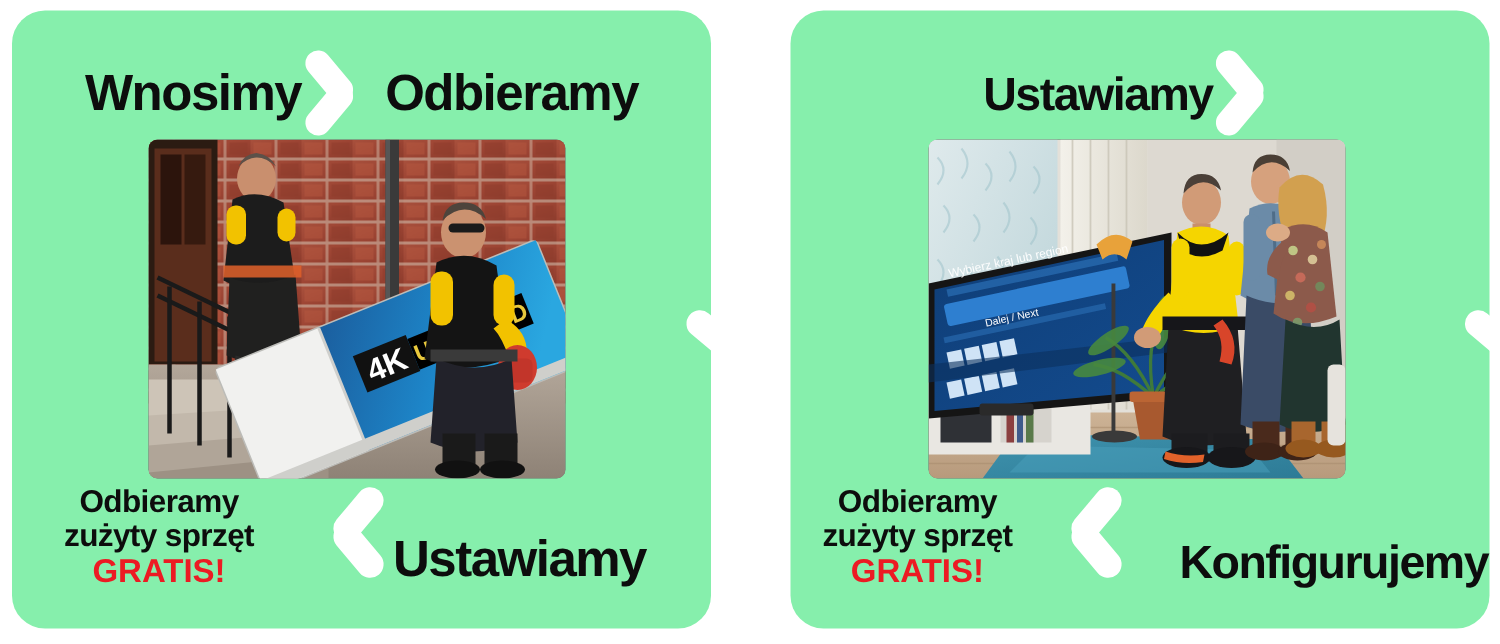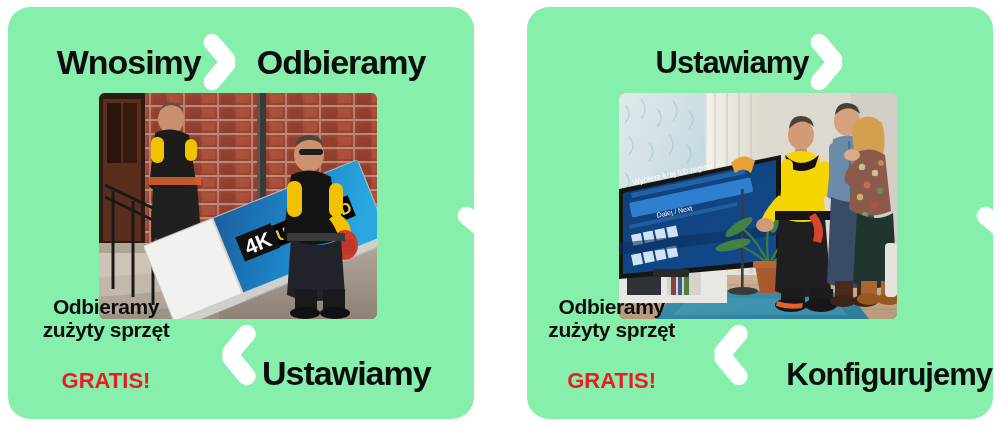--- a/index.html
+++ b/index.html
@@ -106,21 +106,21 @@
     width:190px;
     text-align:center;
     color:#0d0d0d;
     font-weight:bold;
     line-height:1.08;
     font-size:21px;
     letter-spacing:-0.4px;
     padding-left:6px;
     box-sizing:border-box;
   }
-  .recycle .gratis{color:#ec1b23;font-size:22px;letter-spacing:0px;margin-top:28px;}
+  .recycle .gratis{color:#ec1b23;font-size:22px;letter-spacing:0px;}
   .bchev{width:64px;position:relative;height:76px;flex:none;}
   .bottom-word{
     font-weight:bold;
     font-size:34px;
     letter-spacing:-1px;
     color:#0d0d0d;
     white-space:nowrap;
   }
   .bottom-word.sm{font-size:31px;margin-left:32px;}
 </style>

